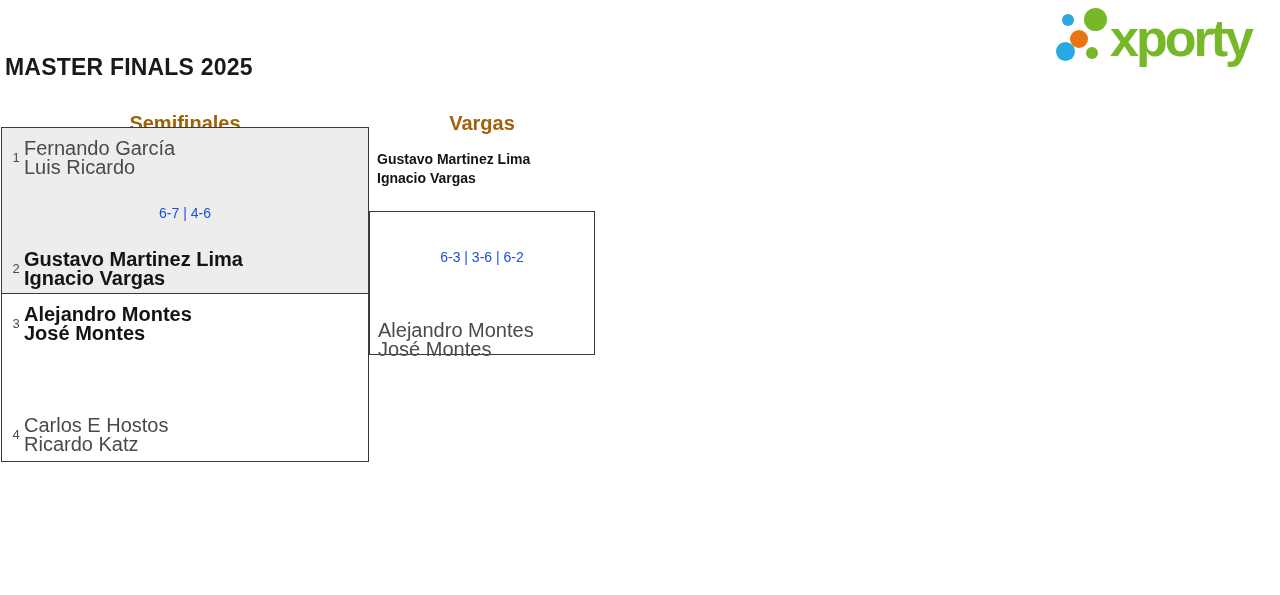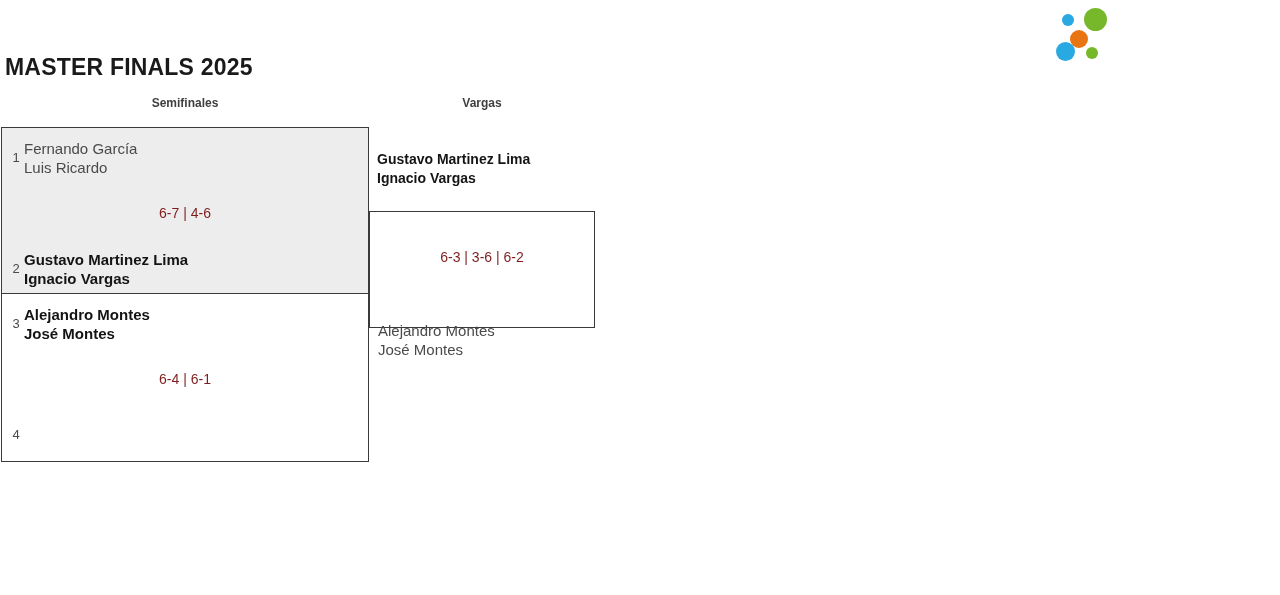--- a/index.html
+++ b/index.html
@@ -25,52 +25,52 @@
   .dot-orange     {left:20px;top:30px;width:18px;height:18px;background:#e87511;}
   .dot-blue-big   {left:6px; top:42px;width:19px;height:19px;background:#29a9e1;}
   .dot-green-small{left:36px;top:47px;width:12px;height:12px;background:#76b82a;}
   .logo-wordmark{
     position:absolute;left:60px;top:12px;
     font-size:52px;line-height:52px;font-weight:700;
     letter-spacing:-3px;color:#76b82a;
   }
   
   .round-header{
-    position:absolute;top:96px;
-    font-size:12px;font-weight:700;color:#404040;
+    position:absolute;top:112px;
+    font-size:20px;font-weight:700;color:#a16207;
     text-align:center;
   }
   .round-header.semis{left:1px;width:368px;}
   .round-header.final{left:369px;width:226px;}
 
   .match-box{
     position:absolute;
     box-sizing:border-box;
     border:1px solid #3a3a3a;
     background:#ffffff;
   }
   .match-box.highlight{background:#ededed;}
   .semi-1{left:1px;top:127px;width:368px;height:167px;}
   .semi-2{left:1px;top:293px;width:368px;height:169px;}
-  .final-box{left:369px;top:211px;width:226px;height:117px;}
+  .final-box{left:369px;top:211px;width:226px;height:144px;}
 
   .seed{
     position:absolute;left:7px;width:14px;
     font-size:13px;line-height:19px;color:#4a4a4a;text-align:center;
   }
   .team{
     position:absolute;left:22px;
-    font-size:15px;line-height:19px;color:#4a4a4a;font-weight:400;
+    font-size:20px;line-height:19px;color:#4a4a4a;font-weight:400;
     white-space:nowrap;
   }
   .team.winner{color:#141414;font-weight:700;}
   .score{
     position:absolute;left:0;width:100%;
     text-align:center;
-    font-size:14px;line-height:16px;color:#7f1d1d;
+    font-size:14px;line-height:16px;color:#1d4ed8;
   }
   
   .pos-team-top   {top:11px;}
   .pos-seed-top   {top:20px;}
   .pos-score-semi {top:77px;}
   .pos-team-bot   {top:122px;}
   .pos-seed-bot   {top:131px;}
   
   .final-winner{
     position:absolute;left:377px;top:150px;
@@ -86,20 +86,21 @@
 <div class="page-title">
   <div>MASTER FINALS 2025</div>
 </div>
 
 <div class="logo">
   <span class="logo-dot dot-blue-small"></span>
   <span class="logo-dot dot-green-big"></span>
   <span class="logo-dot dot-orange"></span>
   <span class="logo-dot dot-blue-big"></span>
   <span class="logo-dot dot-green-small"></span>
+  <span class="logo-wordmark">xporty</span>
 </div>
 
 <div class="round-header semis">Semifinales</div>
 <div class="round-header final">Vargas</div>
 
 <div class="match-box semi-1 highlight">
   <div class="seed pos-seed-top">1</div>
   <div class="team pos-team-top">
     <div>Fernando García</div>
     <div>Luis Ricardo</div>
@@ -111,22 +112,25 @@
     <div>Ignacio Vargas</div>
   </div>
 </div>
 
 <div class="match-box semi-2">
   <div class="seed pos-seed-top">3</div>
   <div class="team winner pos-team-top">
     <div>Alejandro Montes</div>
     <div>José Montes</div>
   </div>
-  <div class="score pos-score-semi">6-4 | 6-1</div>
   <div class="seed pos-seed-bot">4</div>
+  <div class="team pos-team-bot">
+    <div>Carlos E Hostos</div>
+    <div>Ricardo Katz</div>
+  </div>
 </div>
 
 <div class="final-winner">
   <div>Gustavo Martinez Lima</div>
   <div>Ignacio Vargas</div>
 </div>
 
 <div class="match-box final-box">
   <div class="score pos-score-final">6-3 | 3-6 | 6-2</div>
   <div class="team final-team-bot">

